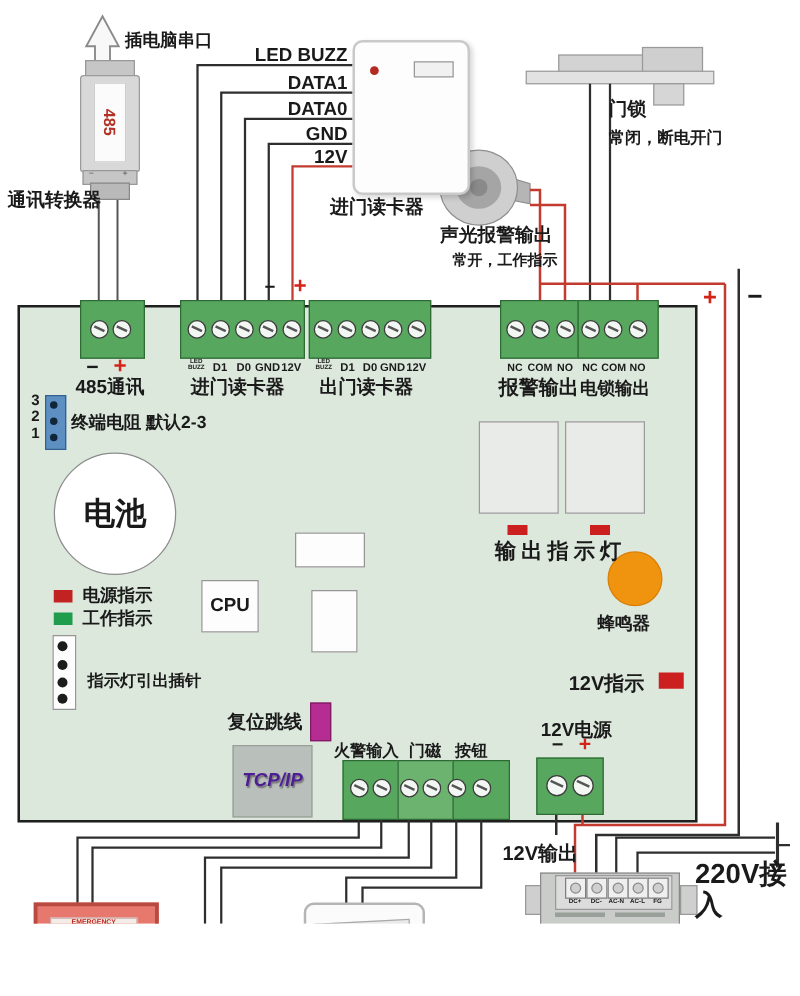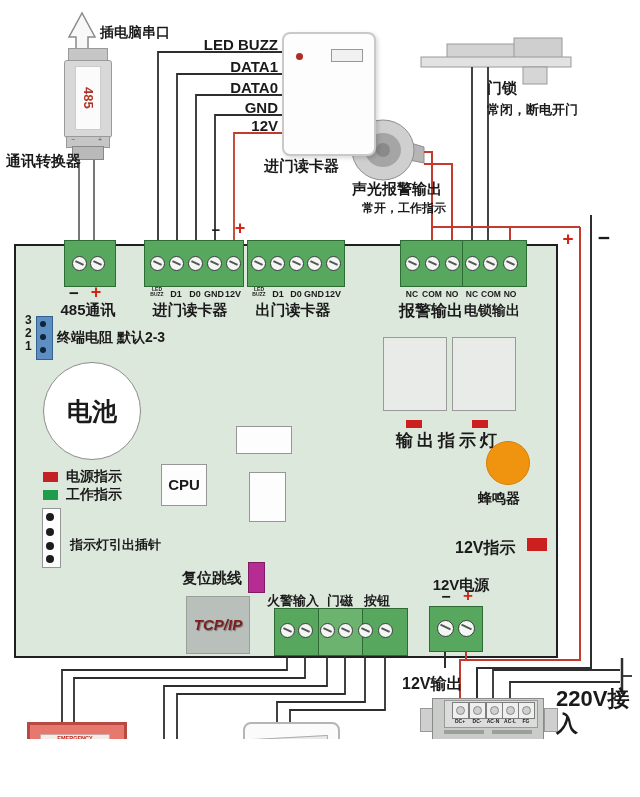--- a/index.html
+++ b/index.html
@@ -225,21 +225,21 @@
   <span class="abs lbl b" style="left:396px;top:431px;font-size:17px;letter-spacing:4px;">输出指示灯</span>
   <i class="abs" style="left:486px;top:441px;width:42px;height:42px;border-radius:50%;background:#f0930f;border:1px solid #d87f05;z-index:6;"></i>
   <span class="abs lbl b" style="left:478px;top:490px;font-size:14px;">蜂鸣器</span>
   <span class="abs lbl b" style="left:455px;top:539px;font-size:16px;">12V指示</span>
   <i class="abs led" style="left:527px;top:538px;width:20px;height:13px;background:#cc2020;"></i>
 
   <span class="abs lbl b" style="left:182px;top:569px;font-size:15px;">复位跳线</span>
   <div class="abs" style="left:248px;top:562px;width:15px;height:29px;background:#b52d92;border:1px solid #7e1b63;z-index:6;"></div>
 
   <div class="abs" style="left:186px;top:596px;width:62px;height:56px;background:#b9bfba;border:1px solid #98a098;z-index:6;display:flex;align-items:center;justify-content:center;">
-    <span class="lbl b" style="font-size:15px;font-style:italic;color:#7f1d1d;text-shadow:1px 1px 1px #777;">TCP/IP</span>
+    <span class="lbl b" style="font-size:15px;font-style:italic;color:#4c1d95;text-shadow:1px 1px 1px #777;">TCP/IP</span>
   </div>
 
   <span class="abs lbl b c" style="left:293px;top:594px;font-size:13px;">火警输入</span>
   <span class="abs lbl b c" style="left:340px;top:594px;font-size:13px;">门磁</span>
   <span class="abs lbl b c" style="left:377px;top:594px;font-size:13px;">按钮</span>
   <div class="abs tblock" style="left:274px;top:608px;width:44px;height:46px;"></div>
   <div class="abs tblock" style="left:318px;top:608px;width:44px;height:46px;background:#6cb370;"></div>
   <div class="abs tblock" style="left:362px;top:608px;width:44px;height:46px;"></div>
   <i class="abs pin" style="left:280px;top:623px;"></i>
   <i class="abs pin" style="left:298px;top:623px;"></i>

